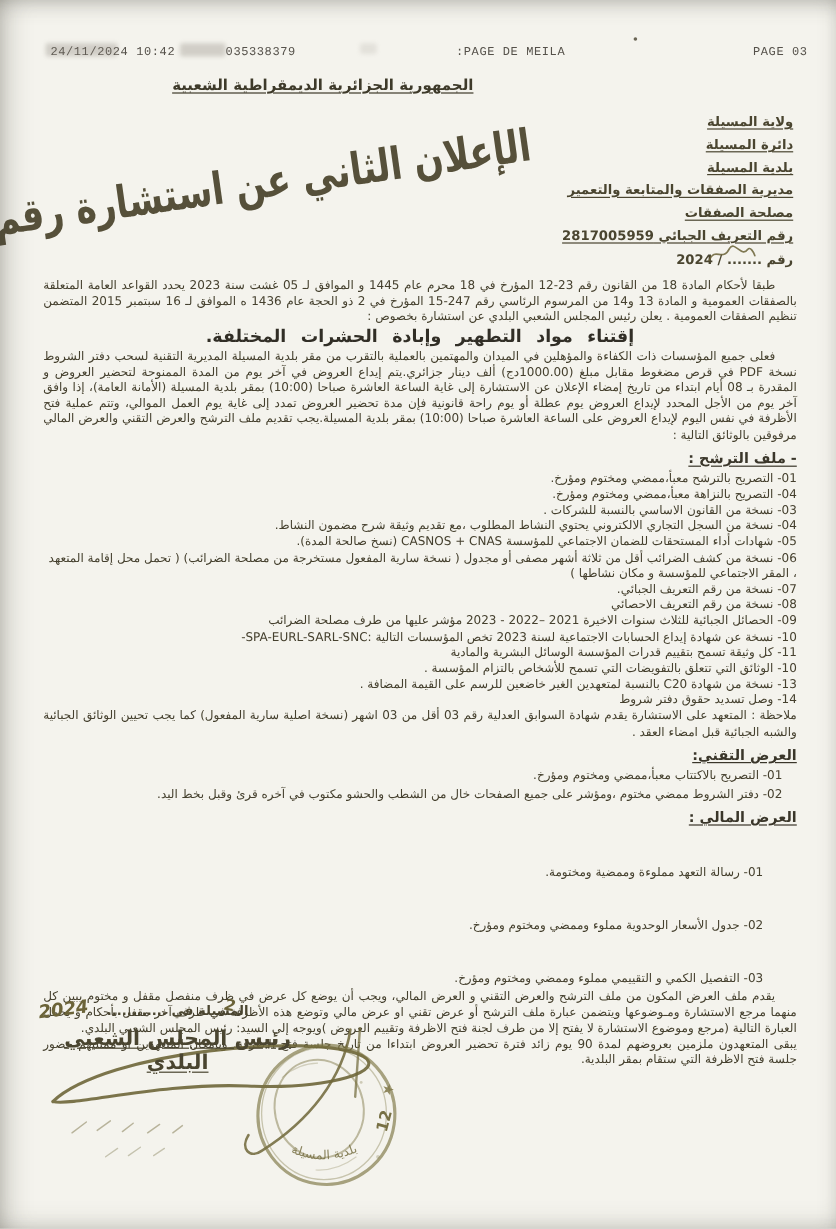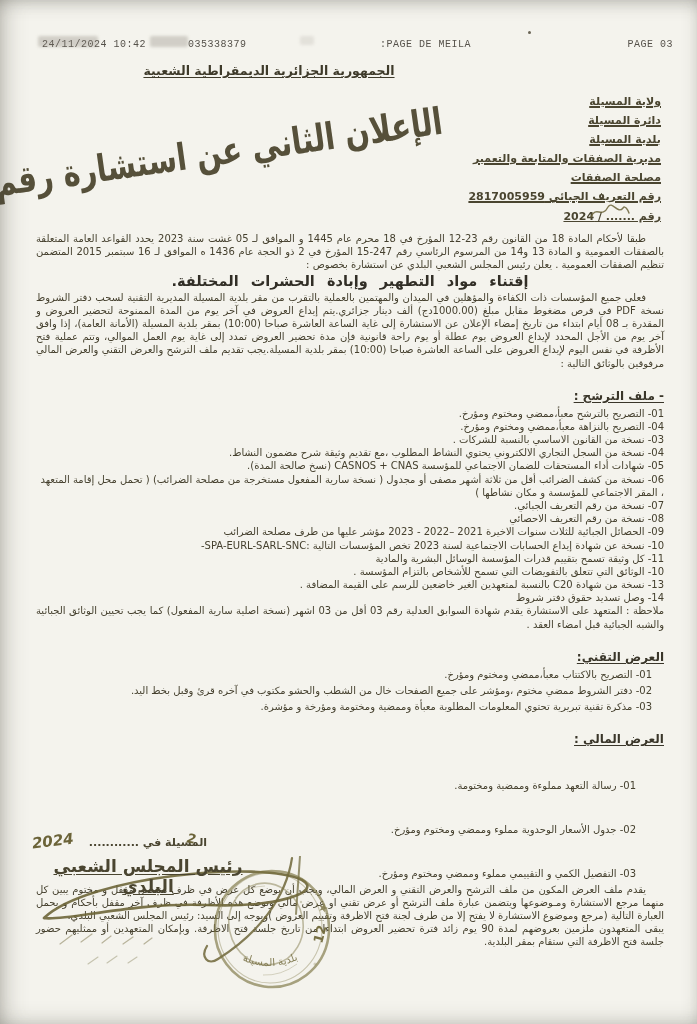--- a/index.html
+++ b/index.html
@@ -36,21 +36,21 @@
 
   .republic {
     position:absolute; top:63px; left:138px; width:262px; text-align:center;
     font-size:12.5px; font-weight:bold; color:#3e3a2a;
     text-decoration:underline; text-underline-offset:2px;
   }
 
   .letterhead {
     position:absolute; top:92px; right:36px; width:240px;
     direction:rtl; text-align:right; font-size:11px; font-weight:bold;
-    line-height:19px; color:#4a4530;text-decoration:underline;
+    line-height:19px; color:#4a4530;
   }
   .letterhead .lh-item { text-decoration:underline; text-underline-offset:2px; }
   .ref-line { position:relative; margin-top:1px; text-decoration:none; }
   .ref-scribble { position:absolute; right:30px; top:-6px; width:44px; height:22px; opacity:.85; }
 
   .main-title {
     position:absolute; top:132px; left:36px; width:408px; text-align:center;
     font-size:29px; font-weight:bold; color:#56503a; white-space:nowrap;
     transform:rotate(-8deg) scaleY(1.28); transform-origin:center;
     direction:rtl; letter-spacing:-1px;
@@ -62,21 +62,21 @@
     color:#45402e;
   }
   .doc-body p { margin:0; }
   .indent { text-indent:18px; }
   .subject {
     text-align:center; font-size:14.5px; font-weight:bold; word-spacing:7px;
     color:#312e26; margin:3px 0 2px;
   }
   .sec-heading {
     font-size:12px; font-weight:bold; color:#3a362a;
-    text-decoration:underline; text-underline-offset:2px; margin:19px 0 2px;
+    text-decoration:underline; text-underline-offset:2px; margin:5px 0 2px;
   }
   .item { text-align:right; }
   .item.tech { padding-right:12px; margin-bottom:3px; }
   .item.fin  { padding-right:28px; margin-bottom:2px;margin-top:31px; }
   .note { margin-top:5px; }
   .closing { margin-top:4px; }
 
   .signoff {
     position:absolute; left:48px; top:836px; width:200px; text-align:center;
     direction:rtl; z-index:10;
@@ -147,21 +147,20 @@
     <div class="item">11- كل وثيقة تسمح بتقييم قدرات المؤسسة الوسائل البشرية والمادية</div>
     <div class="item">10- الوثائق التي تتعلق بالتفويضات التي تسمح للأشخاص بالتزام المؤسسة .</div>
     <div class="item">13- نسخة من شهادة C20 بالنسبة لمتعهدين الغير خاضعين للرسم على القيمة المضافة .</div>
     <div class="item">14- وصل تسديد حقوق دفتر شروط</div>
 
     <p class="note">ملاحظة : المتعهد على الاستشارة يقدم شهادة السوابق العدلية رقم 03 أقل من 03 اشهر (نسخة اصلية سارية المفعول) كما يجب تحيين الوثائق الجبائية والشبه الجبائية قبل امضاء العقد .</p>
 
     <div class="sec-heading">العرض التقني:</div>
     <div class="item tech">01- التصريح بالاكتتاب معبأ،ممضي ومختوم ومؤرخ.</div>
     <div class="item tech">02- دفتر الشروط ممضي مختوم ،ومؤشر على جميع الصفحات خال من الشطب والحشو مكتوب في آخره قرئ وقبل بخط اليد.</div>
-    <div class="item tech">03- مذكرة تقنية تبريرية تحتوي المعلومات المطلوبة معبأة وممضية ومختومة ومؤرخة و مؤشرة.</div>
 
     <div class="sec-heading">العرض المالي :</div>
     <div class="item fin">01- رسالة التعهد مملوءة وممضية ومختومة.</div>
     <div class="item fin">02- جدول الأسعار الوحدوية مملوء وممضي ومختوم ومؤرخ.</div>
     <div class="item fin">03- التفصيل الكمي و التقييمي مملوء وممضي ومختوم ومؤرخ.</div>
 
     <p class="closing indent">يقدم ملف العرض المكون من ملف الترشح والعرض التقني و العرض المالي، ويجب أن يوضع كل عرض في ظرف منفصل مقفل و مختوم يبين كل منهما مرجع الاستشارة ومـوضوعها ويتضمن عبارة ملف الترشح أو عرض تقني او عرض مالي وتوضع هذه الأظرفة في ظرف آخر مقفل بأحكام و يحمل العبارة التالية (مرجع وموضوع الاستشارة لا يفتح إلا من طرف لجنة فتح الاظرفة وتقييم العروض )ويوجه إلى السيد: رئيس المجلس الشعبي البلدي.</p>
     <p class="closing">يبقى المتعهدون ملزمين بعروضهم لمدة 90 يوم زائد فترة تحضير العروض ابتداءا من تاريخ جلسة فتح الاظرفة. وبإمكان المتعهدين أو ممثليهم حضور جلسة فتح الاظرفة التي ستقام بمقر البلدية.</p>
   </div>
 

